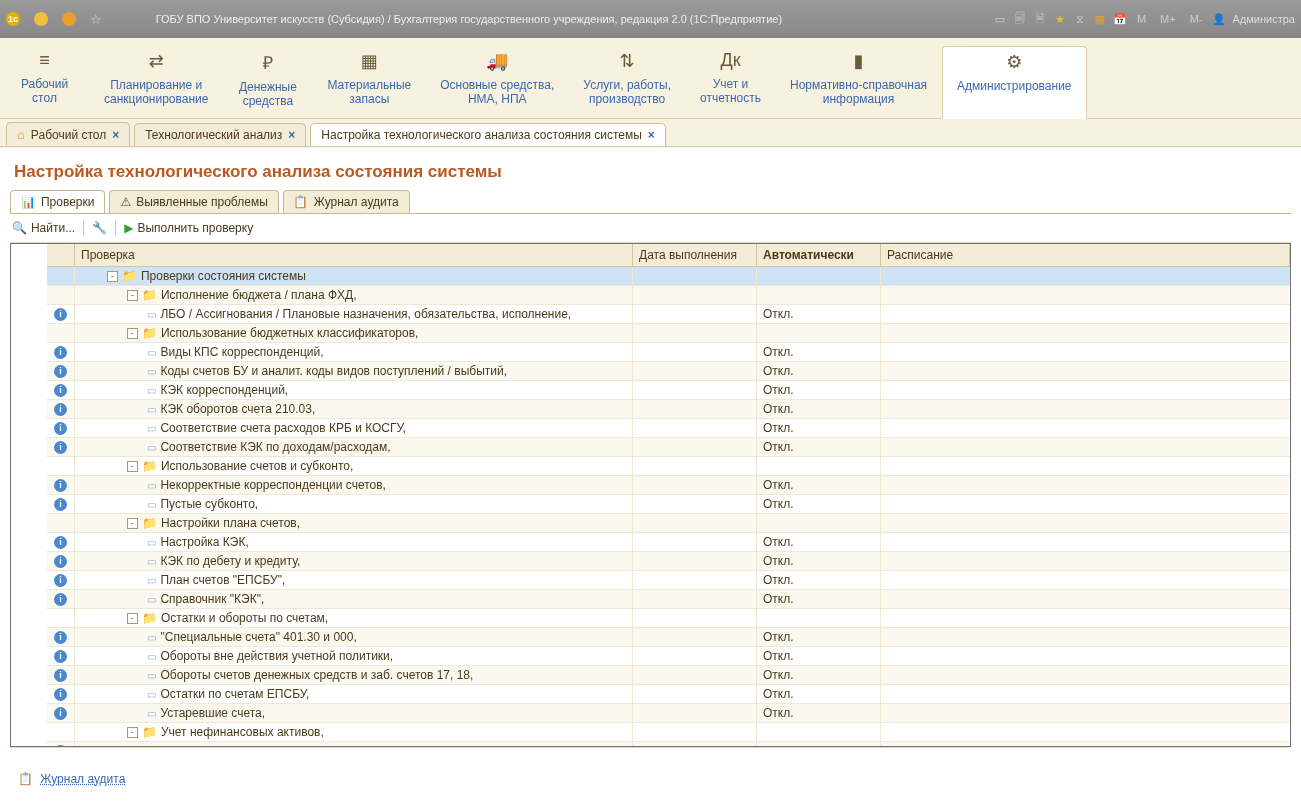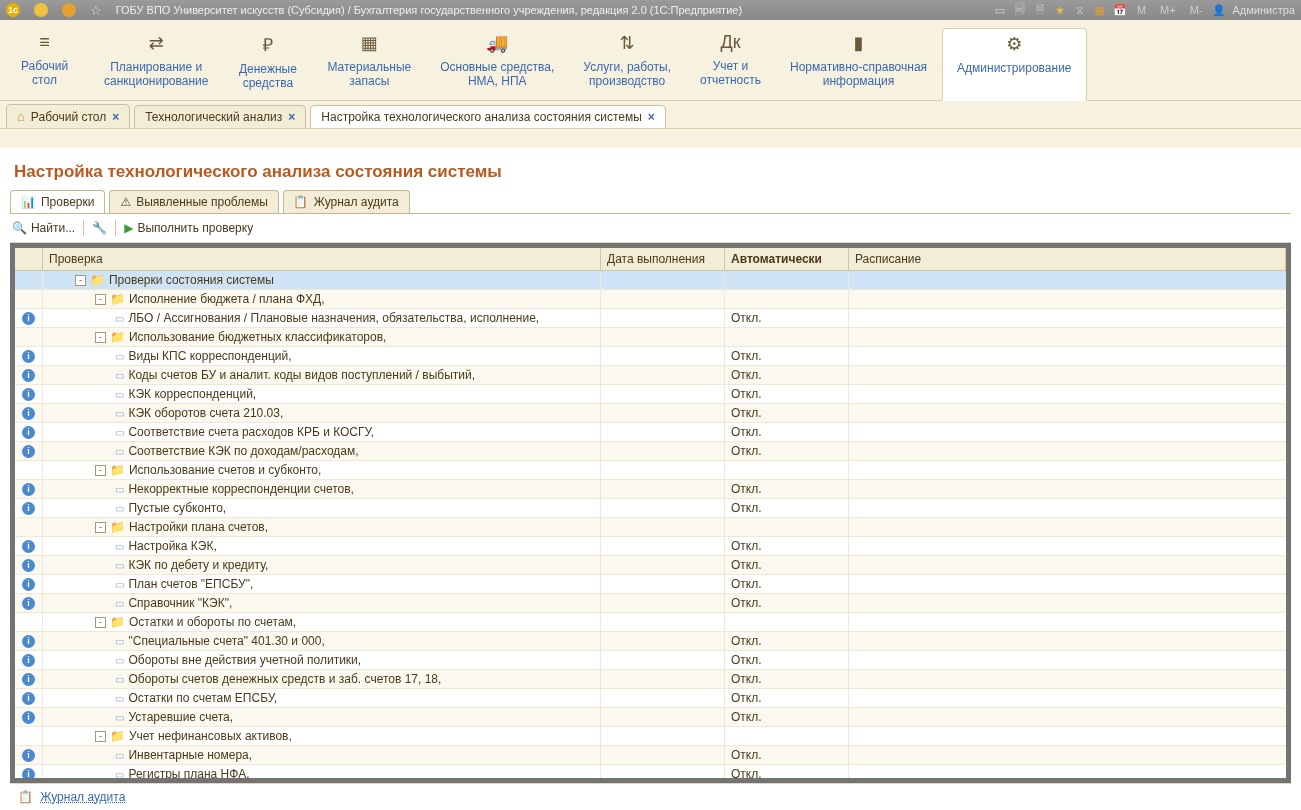--- a/index.html
+++ b/index.html
@@ -5,33 +5,33 @@
   * { box-sizing: border-box; }
   body {
     margin: 0; padding: 0;
     font-family: Arial, sans-serif;
     font-size: 12px;
     background: #f7f1e0;
     color: #5b4a2a;
     overflow: hidden;
   }
   .title-bar {
-    height: 20px;
+    height: 38px;
     background: linear-gradient(#9a9a9a, #888);
     display: flex; align-items: center;
     padding: 0 6px; gap: 14px;
     color: #eee;
     font-size: 11px;
   }
   .win-btn { width: 14px; height: 14px; border-radius: 50%; }
   .wb-1c { background: #e8b000; color:#fff; font-size:9px; display:flex;align-items:center;justify-content:center;font-weight:bold;}
   .wb-min { background: #f0c040; }
   .wb-yel { background: #e6a030; }
   .wb-star{ color:#ddd; font-size:13px; }
-  .title-text { flex:1; color:#eee; white-space:nowrap; overflow:hidden; text-overflow:ellipsis;}
+  .title-text { flex:1; color:#eee; white-space:nowrap; overflow:hidden; text-overflow:ellipsis;margin-left:40px;}
   .title-right { display:flex; align-items:center; gap:6px; }
   .tr-ico { width:14px; height:14px; display:flex;align-items:center;justify-content:center;font-size:11px;color:#ccc;}
   .tr-btn { padding:0 4px; color:#ccc; font-size:11px;}
   .main-nav {
     background: #f7f1e0;
     display:flex; gap: 0;
     padding: 8px 0 0 0;
     border-bottom: 1px solid #d8ceb0;
   }
   .nav-item {
@@ -105,21 +105,22 @@
   .toolbar {
     display:flex;align-items:center;gap:8px;
     padding:6px 2px;
     border-bottom:1px solid #e2d8ba;
     font-size:12px;
   }
   .tb-btn{display:flex;align-items:center;gap:4px;color:#4a3a1a;}
   .tb-sep{width:1px;height:16px;background:#d0c6a4;}
   .grid {
     flex:1; overflow:auto;
-    border:5px solid #737373;
+    border:1px solid #737373;
+    padding-left:36px;
   }
   .ghead {
     display:flex; background:#f3ecd6;
     border-bottom:1px solid #d0c6a4;
     font-size:12px; color:#4a3a1a;
     position:sticky; top:0;
   }
   .gh {
     padding:4px 6px;
     border-right:1px solid #d0c6a4;
@@ -141,21 +142,21 @@
   .c1{width:558px;display:flex;align-items:center;border-right:1px solid #eee8d4;height:100%;overflow:hidden;}
   .c2{width:124px;padding-left:6px;border-right:1px solid #eee8d4;height:100%;display:flex;align-items:center;}
   .c3{width:124px;padding-left:6px;border-right:1px solid #eee8d4;height:100%;display:flex;align-items:center;text-align:right;}
   .c4{flex:1;padding-left:6px;}
   .indent{display:inline-block;}
   .exp{width:11px;height:11px;border:1px solid #a89a70;display:inline-flex;align-items:center;justify-content:center;font-size:9px;color:#6a5a3a;margin-right:4px;line-height:1;background:#fff;}
   .folder{color:#e6b040;font-size:12px;margin-right:4px;}
   .leaf{color:#8aa8d0;font-size:10px;margin-right:4px;}
   .info{width:13px;height:13px;border-radius:50%;background:#4a88d0;color:#fff;font-size:9px;display:inline-flex;align-items:center;justify-content:center;font-weight:bold;}
   .footer-link{
-    padding:6px 8px;
+    padding:24px 8px;
     border-top:1px solid #e2d8ba;
     font-size:12px;
   }
   .footer-link a{color:#3a68b0;text-decoration:underline dotted;}
   .fl-ico{color:#888;margin-right:4px;}
 </style>
 </head>
 <body>
 
 <div class="title-bar">

